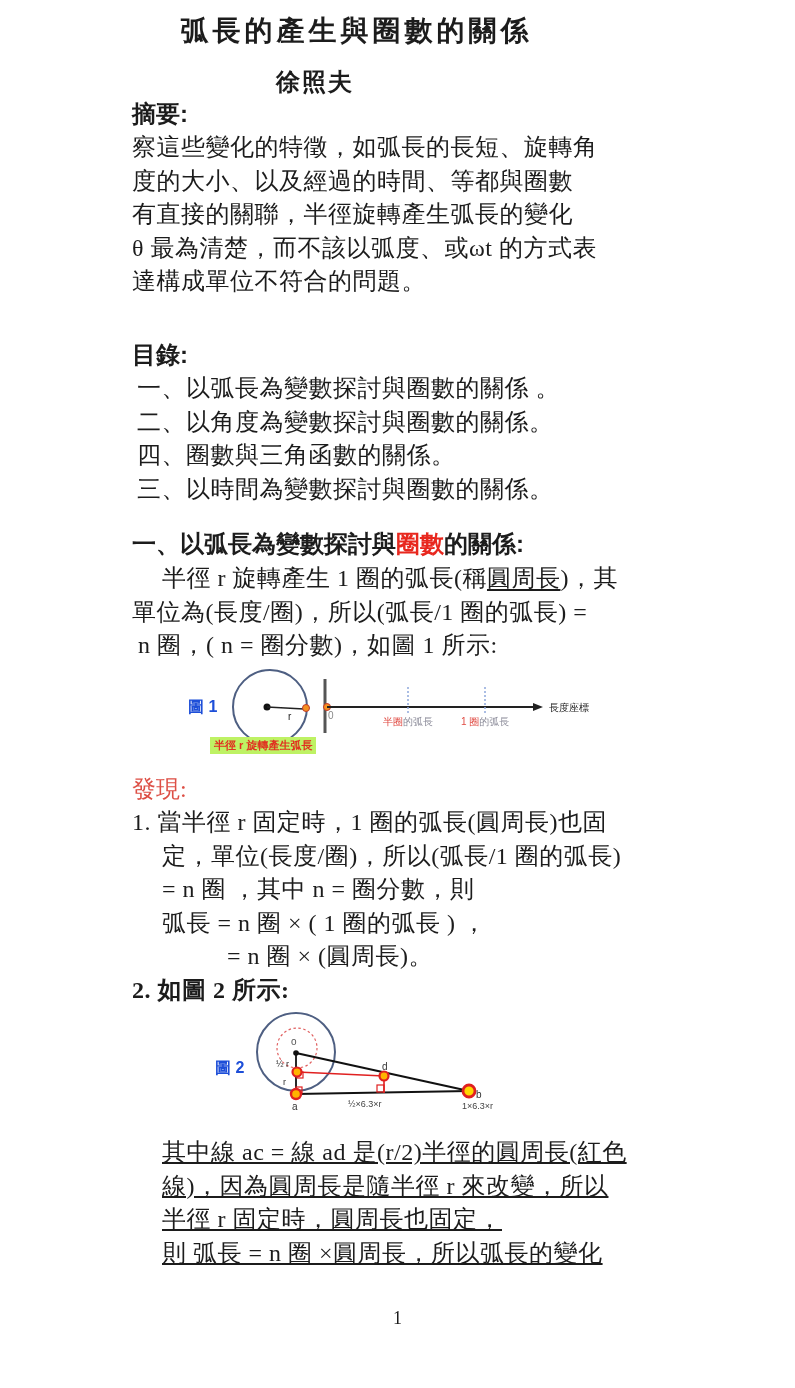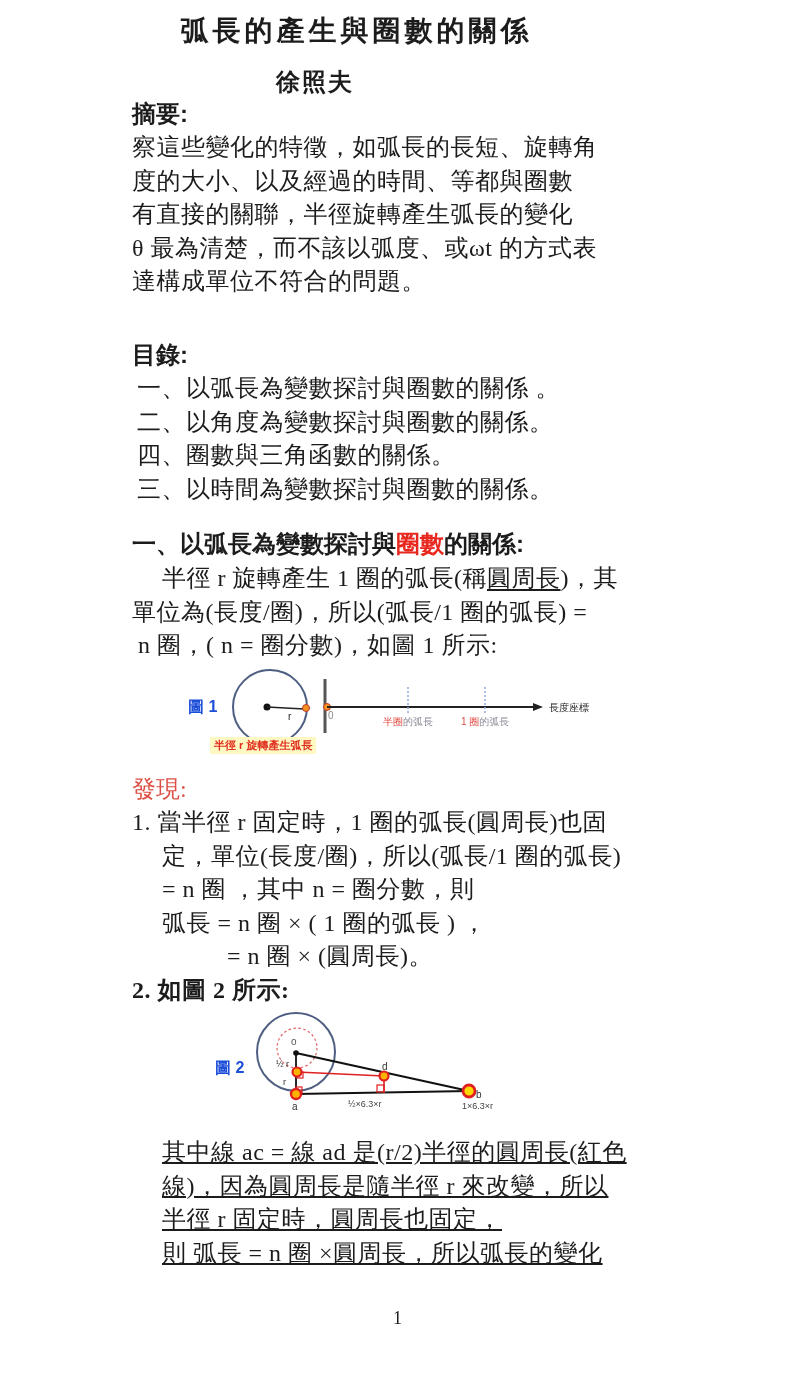--- a/index.html
+++ b/index.html
@@ -17,21 +17,21 @@
   .red-word{color:#e8271e;}
   .finding{color:#dd4f45;font-size:24px;}
   .uline{text-decoration:underline;text-underline-offset:3px;}
   .fig{position:absolute;}
   .figlabel{position:absolute;font-weight:bold;font-size:16px;
             font-family:"Liberation Sans","DejaVu Sans",sans-serif;color:#1d4ed8;}
   .tiny{position:absolute;font-size:10px;color:#333;white-space:nowrap;
         font-family:"Liberation Sans","DejaVu Sans",sans-serif;}
   .tick-red{color:#e04b43;}
   .tick-gray{color:#8b8b99;}
-  .hl{position:absolute;background:#fef9c3;color:#e03020;font-weight:bold;font-size:11px;
+  .hl{position:absolute;background:#bef264;color:#e03020;font-weight:bold;font-size:11px;
       padding:1px 4px;white-space:nowrap;font-family:"Liberation Sans","DejaVu Sans",sans-serif;}
   .pagenum{left:0;top:1308px;width:795px;text-align:center;font-size:18px;}
 </style>
 </head>
 <body>
 
 <div class="abs title">弧長的產生與圈數的關係</div>
 <div class="abs author">徐照夫</div>
 
 <div class="abs hblock" style="left:132px;top:98px;">摘要:</div>

